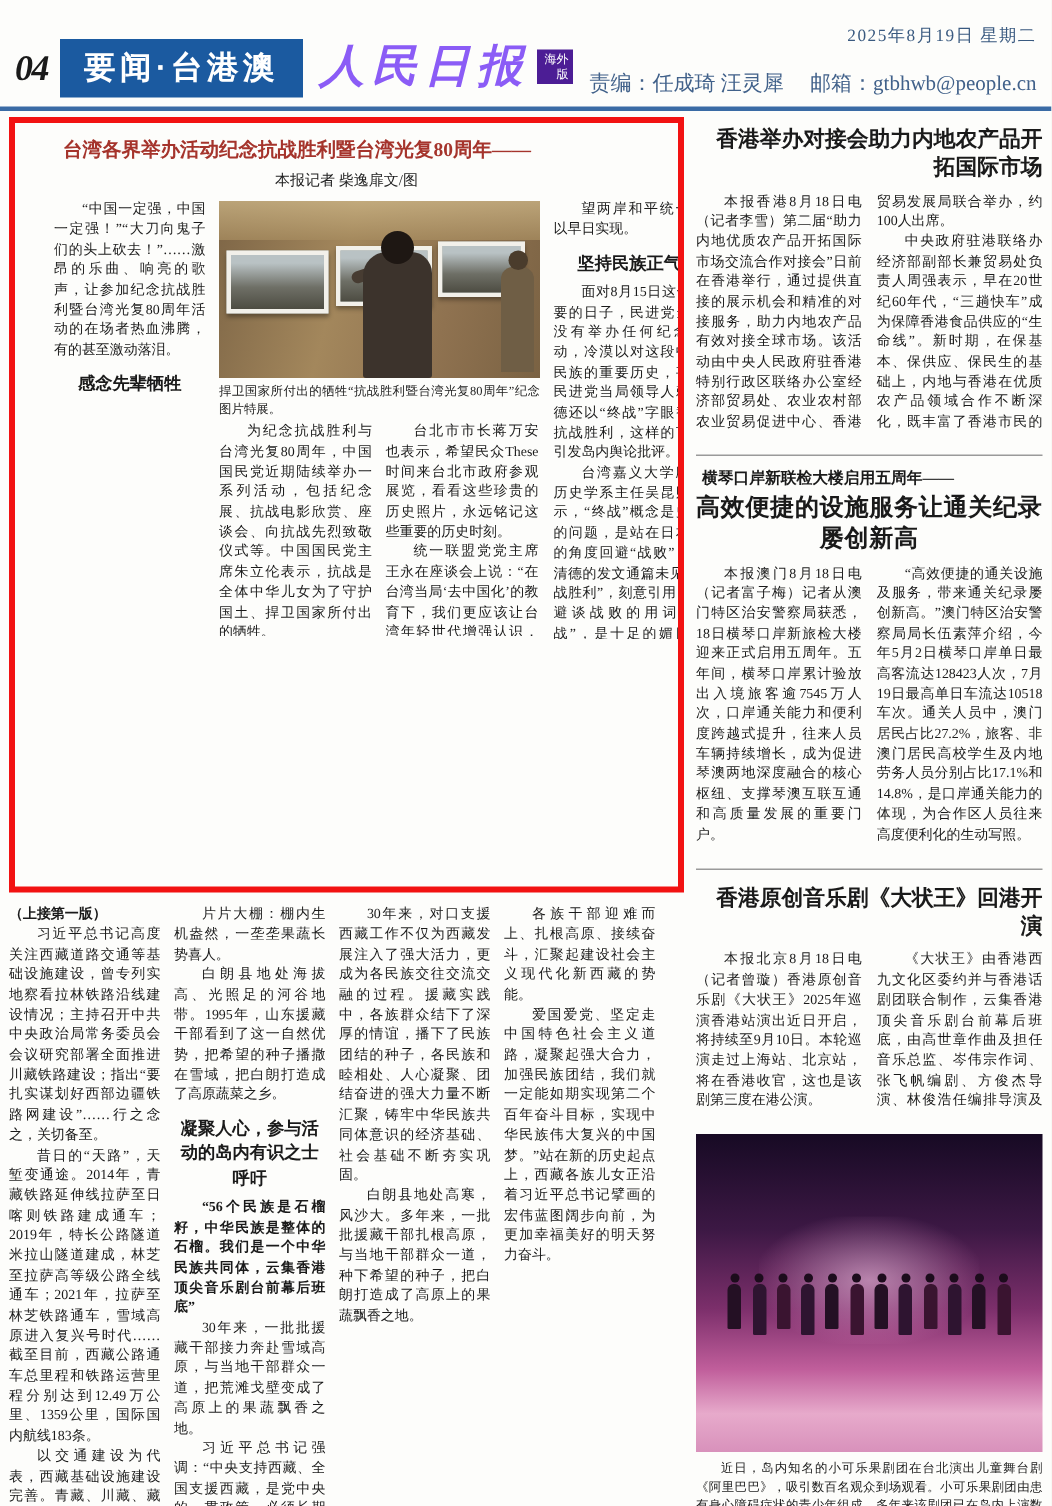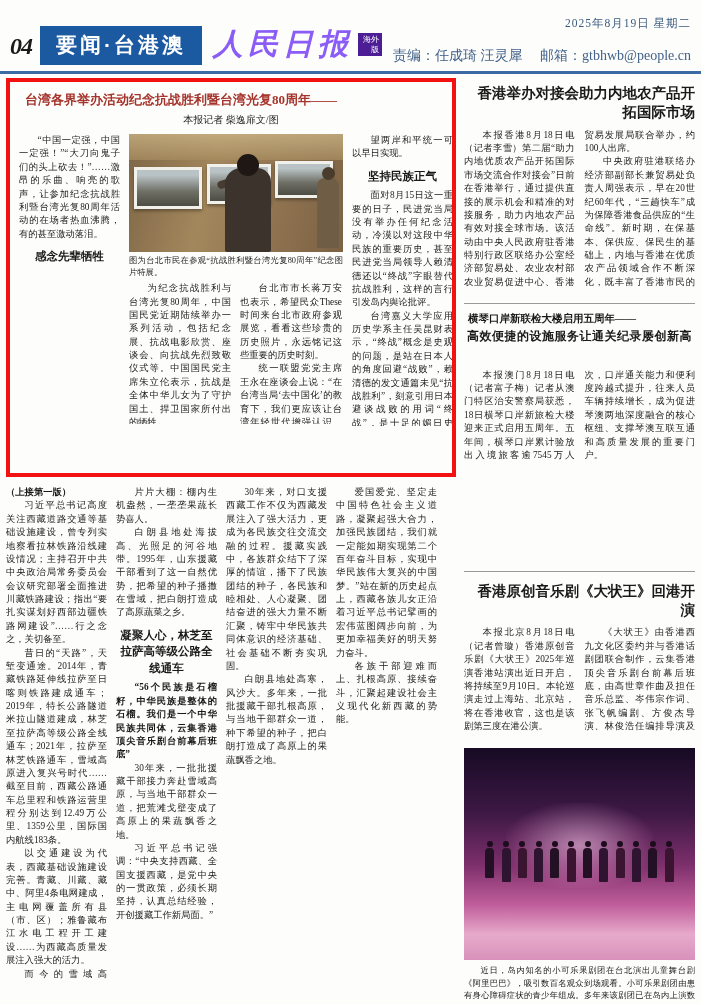--- a/index.html
+++ b/index.html
@@ -17,21 +17,21 @@
   .hdr-right{text-align:right;color:#3a5a80;}
   .hdr-date{font-size:11.5px;letter-spacing:1px;}
   .hdr-editors{font-size:14px;margin-top:16px;color:#41618a;}
 
   
   .page{display:flex;gap:8px;padding:4px 6px 0 6px;}
   .left-region{width:450px;flex:none;}
   .right-region{flex:1;min-width:0;}
 
   
-  .red-box{border:4px solid #f21212;padding:7px 9px 6px;height:399px;overflow:hidden;box-sizing:border-box;}
+  .red-box{border:4px solid #f21212;padding:7px 26px 6px;height:517px;overflow:hidden;box-sizing:border-box;}
   .kicker{color:#a5342c;font-size:13px;font-weight:700;margin:2px 0 4px 6px;}
   .lead-headline{color:#a5342c;font-size:26px;font-weight:800;text-align:center;letter-spacing:1px;line-height:1.15;margin:2px 0 4px;}
   .byline{text-align:center;font-size:10px;color:#222;margin-bottom:7px;}
 
   .cols{display:flex;gap:9px;}
   .coln{font-size:9.3px;line-height:1.44;text-align:justify;overflow:hidden;}
   .colw1{width:101px;flex:none;height:292px;}
   .colmid{width:214px;flex:none;height:292px;}
   .colw4{width:101px;flex:none;height:292px;}
   .colmid .midcols{display:flex;gap:9px;margin-top:4px;}
@@ -58,21 +58,21 @@
 
   
   .tibet{margin-top:9px;height:494px;overflow:hidden;}
   .tibet .colt{width:101px;flex:none;height:494px;}
 
   
   .rart{padding:2px 0 6px;}
   .rart + .rart{border-top:1px solid #9a9a9a;padding-top:6px;}
   .r-headline{font-size:14.5px;font-weight:800;text-align:right;line-height:1.3;margin:4px 0 7px;}
   .r-kicker{font-size:10.5px;font-weight:700;margin:2px 0 2px 4px;}
-  .r-headline2{font-size:12px;font-weight:800;text-align:center;letter-spacing:.5px;margin:1px 0 24px;}
+  .r-headline2{font-size:16px;font-weight:800;text-align:center;letter-spacing:.5px;margin:1px 0 7px;}
   .rbody{column-count:2;column-gap:10px;font-size:9.3px;line-height:1.44;text-align:justify;overflow:hidden;}
   .rbody p{margin:0;text-indent:2em;}
   .h-expo .rbody{height:168px;}
   .h-hengqin .rbody{height:196px;}
   .h-musical .rbody{height:118px;}
 
   
   .photo-stage{position:relative;width:100%;height:212px;margin-top:4px;overflow:hidden;
     background:linear-gradient(180deg,#170a24 0%,#3c1844 30%,#7c2f6b 55%,#c05e9b 74%,#e7aacb 88%,#d891bb 100%);}
   .glow{position:absolute;left:18%;top:26%;width:64%;height:40%;background:radial-gradient(ellipse at center,rgba(255,210,240,.55),rgba(255,170,220,.12) 60%,transparent 75%);}
@@ -129,21 +129,21 @@
                 </div>
               <div class="frame f3">
                   <div class="ph"></div>
                 </div>
               <div class="visitor-arm"></div>
               <div class="visitor"></div>
               <div class="visitor-head"></div>
               <div class="visitor2"></div>
               <div class="visitor2-head"></div>
             </div>
-            <div class="cap">图为台北市民在参观“抗战胜利暨台湾光复80周年”纪念图片特展。</div>
+            <div class="cap">捍卫国家所付出的牺牲“抗战胜利暨台湾光复80周年”纪念图片特展。</div>
             <div class="midcols">
               <div class="coln midcol">
                   <p>为纪念抗战胜利与台湾光复80周年，中国国民党近期陆续举办一系列活动，包括纪念展、抗战电影欣赏、座谈会、向抗战先烈致敬仪式等。中国国民党主席朱立伦表示，抗战是全体中华儿女为了守护国土、捍卫国家所付出的牺牲。</p>
                 </div>
               <div class="coln midcol">
                   <p>台北市市长蒋万安也表示，希望民众These时间来台北市政府参观展览，看看这些珍贵的历史照片，永远铭记这些重要的历史时刻。</p>
                   <p>统一联盟党党主席王永在座谈会上说：“在台湾当局‘去中国化’的教育下，我们更应该让台湾年轻世代增强认识，两岸同胞有着荣辱与共的历史，我们必须铭记传承两岸先辈英勇抗日、反殖民反侵略的精神，避免历史悲剧再度发生。”</p>
                 </div>
             </div>
           </div>
@@ -162,52 +162,53 @@
           <div class="coln colt">
               <p class="note">（上接第一版）</p>
               <p>习近平总书记高度关注西藏道路交通等基础设施建设，曾专列实地察看拉林铁路沿线建设情况；主持召开中共中央政治局常务委员会会议研究部署全面推进川藏铁路建设；指出“要扎实谋划好西部边疆铁路网建设”……行之念之，关切备至。</p>
               <p>昔日的“天路”，天堑变通途。2014年，青藏铁路延伸线拉萨至日喀则铁路建成通车；2019年，特长公路隧道米拉山隧道建成，林芝至拉萨高等级公路全线通车；2021年，拉萨至林芝铁路通车，雪域高原进入复兴号时代……截至目前，西藏公路通车总里程和铁路运营里程分别达到12.49万公里、1359公里，国际国内航线183条。</p>
               <p>以交通建设为代表，西藏基础设施建设完善。青藏、川藏、藏中、阿里4条电网建成，主电网覆盖所有县（市、区）；雅鲁藏布江水电工程开工建设……为西藏高质量发展注入强大的活力。</p>
               <p>而今的雪域高原，“天路”纵横，电网交织，不仅连接了千山万水，人流、物流、产业也随之而兴。</p>
             </div>
           <div class="coln colt">
               <p>片片大棚：棚内生机盎然，一垄垄果蔬长势喜人。</p>
               <p>白朗县地处海拔高、光照足的河谷地带。1995年，山东援藏干部看到了这一自然优势，把希望的种子播撒在雪域，把白朗打造成了高原蔬菜之乡。</p>
-              <div class="sub">凝聚人心，林芝至拉萨高等级公路全线通车</div>
+              <div class="sub">凝聚人心，参与活动的岛内有识之士呼吁</div>
               <p class="quote">“56个民族是石榴籽，中华民族是整体的石榴。我们是一个中华民族共同体，云集香港顶尖音乐剧台前幕后班底”</p>
               <p>30年来，一批批援藏干部接力奔赴雪域高原，与当地干部群众一道，把荒滩戈壁变成了高原上的果蔬飘香之地。</p>
               <p>习近平总书记强调：“中央支持西藏、全国支援西藏，是党中央的一贯政策，必须长期坚持，认真总结经验，开创援藏工作新局面。”</p>
             </div>
           <div class="coln colt">
               <p>30年来，对口支援西藏工作不仅为西藏发展注入了强大活力，更成为各民族交往交流交融的过程。援藏实践中，各族群众结下了深厚的情谊，播下了民族团结的种子，各民族和睦相处、人心凝聚、团结奋进的强大力量不断汇聚，铸牢中华民族共同体意识的经济基础、社会基础不断夯实巩固。</p>
               <p>白朗县地处高寒，风沙大。多年来，一批批援藏干部扎根高原，与当地干部群众一道，种下希望的种子，把白朗打造成了高原上的果蔬飘香之地。</p>
             </div>
           <div class="coln colt">
+              <p>各族干部迎难而上、扎根高原、接续奋斗，汇聚起建设社会主义现代化新西藏的势能。</p>
               <p>爱国爱党、坚定走中国特色社会主义道路，凝聚起强大合力，加强民族团结，我们就一定能如期实现第二个百年奋斗目标，实现中华民族伟大复兴的中国梦。”站在新的历史起点上，西藏各族儿女正沿着习近平总书记擘画的宏伟蓝图阔步向前，为更加幸福美好的明天努力奋斗。</p>
-              <p>各族干部迎难而上、扎根高原、接续奋斗，汇聚起建设社会主义现代化新西藏的势能。</p>
             </div>
         </div>
       </div>
     </div>
 
     <div class="right-region">
 
       <div class="rart h-expo">
         <div class="r-headline">香港举办对接会助力内地农产品开拓国际市场</div>
         <div class="rbody">
             <p>本报香港8月18日电（记者李雪）第二届“助力内地优质农产品开拓国际市场交流合作对接会”日前在香港举行，通过提供直接的展示机会和精准的对接服务，助力内地农产品有效对接全球市场。该活动由中央人民政府驻香港特别行政区联络办公室经济部贸易处、农业农村部农业贸易促进中心、香港贸易发展局联合举办，约100人出席。</p>
             <p>中央政府驻港联络办经济部副部长兼贸易处负责人周强表示，早在20世纪60年代，“三趟快车”成为保障香港食品供应的“生命线”。新时期，在保基本、保供应、保民生的基础上，内地与香港在优质农产品领域合作不断深化，既丰富了香港市民的餐桌，又助力内地农业升级和拓展国际市场。</p>
           </div>
       </div>
 
       <div class="rart h-hengqin">
         <div class="r-kicker">横琴口岸新联检大楼启用五周年——</div>
         <div class="r-headline2">高效便捷的设施服务让通关纪录屡创新高</div>
         <div class="rbody">
             <p>本报澳门8月18日电（记者富子梅）记者从澳门特区治安警察局获悉，18日横琴口岸新旅检大楼迎来正式启用五周年。五年间，横琴口岸累计验放出入境旅客逾7545万人次，口岸通关能力和便利度跨越式提升，往来人员车辆持续增长，成为促进琴澳两地深度融合的核心枢纽、支撑琴澳互联互通和高质量发展的重要门户。</p>
+            <p>“高效便捷的通关设施及服务，带来通关纪录屡创新高。”澳门特区治安警察局局长伍素萍介绍，今年5月2日横琴口岸单日最高客流达128423人次，7月19日最高单日车流达10518车次。通关人员中，澳门居民占比27.2%，旅客、非澳门居民高校学生及内地劳务人员分别占比17.1%和14.8%，是口岸通关能力的体现，为合作区人员往来高度便利化的生动写照。</p>
           </div>
       </div>
 
       <div class="rart h-musical">
         <div class="r-headline">香港原创音乐剧《大状王》回港开演</div>
         <div class="rbody">
             <p>本报北京8月18日电（记者曾璇）香港原创音乐剧《大状王》2025年巡演香港站演出近日开启，将持续至9月10日。本轮巡演走过上海站、北京站，将在香港收官，这也是该剧第三度在港公演。</p>
             <p>《大状王》由香港西九文化区委约并与香港话剧团联合制作，云集香港顶尖音乐剧台前幕后班底，由高世章作曲及担任音乐总监、岑伟宗作词、张飞帆编剧、方俊杰导演、林俊浩任编排导演及编舞、黄逸君任舞台美学指导。知名演员刘守正、郑君炽、丁彤欣以及新成员梁仲恒、袁浩杨及陈书昕等倾力演出，配以现场乐队伴奏，被誉为香港原创音乐剧里程碑之作。</p>
           </div>
 

